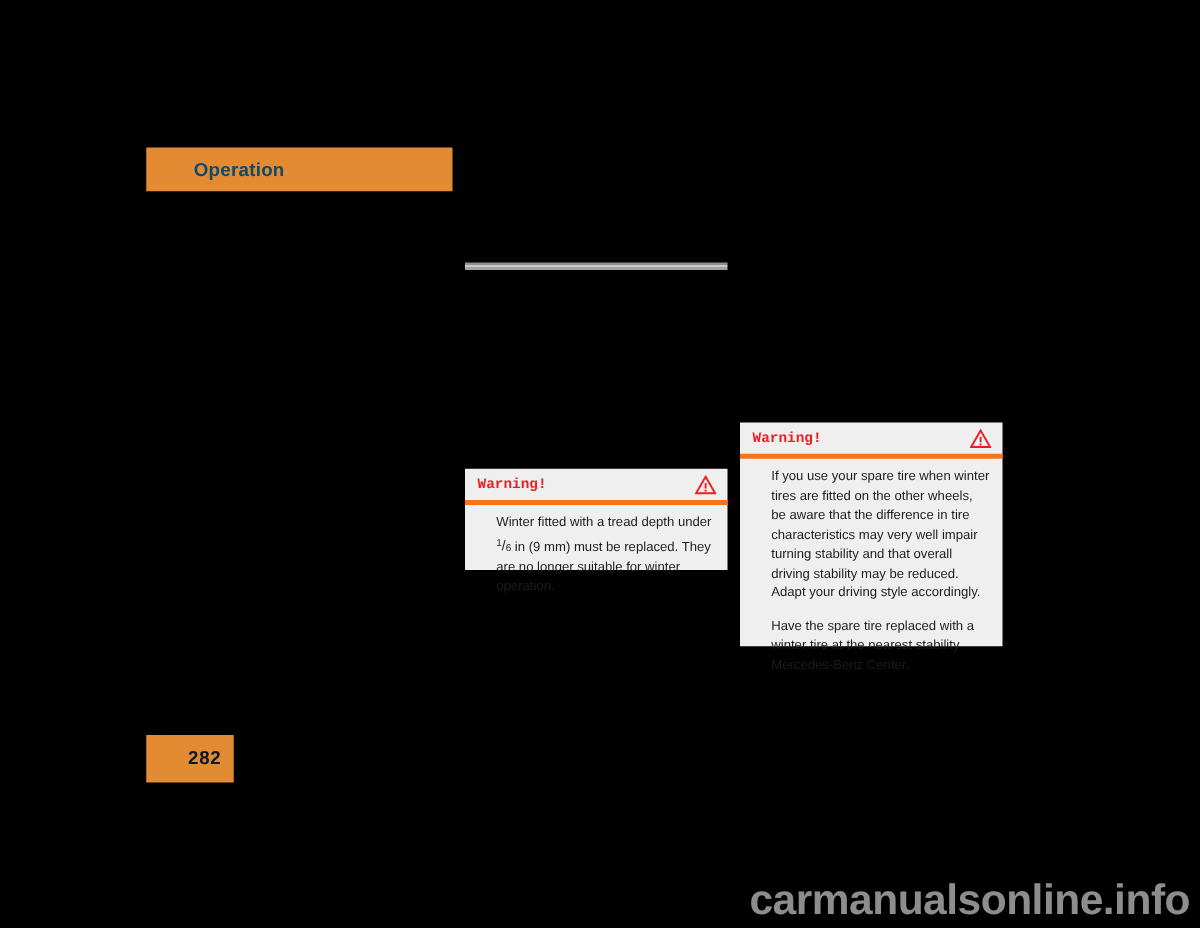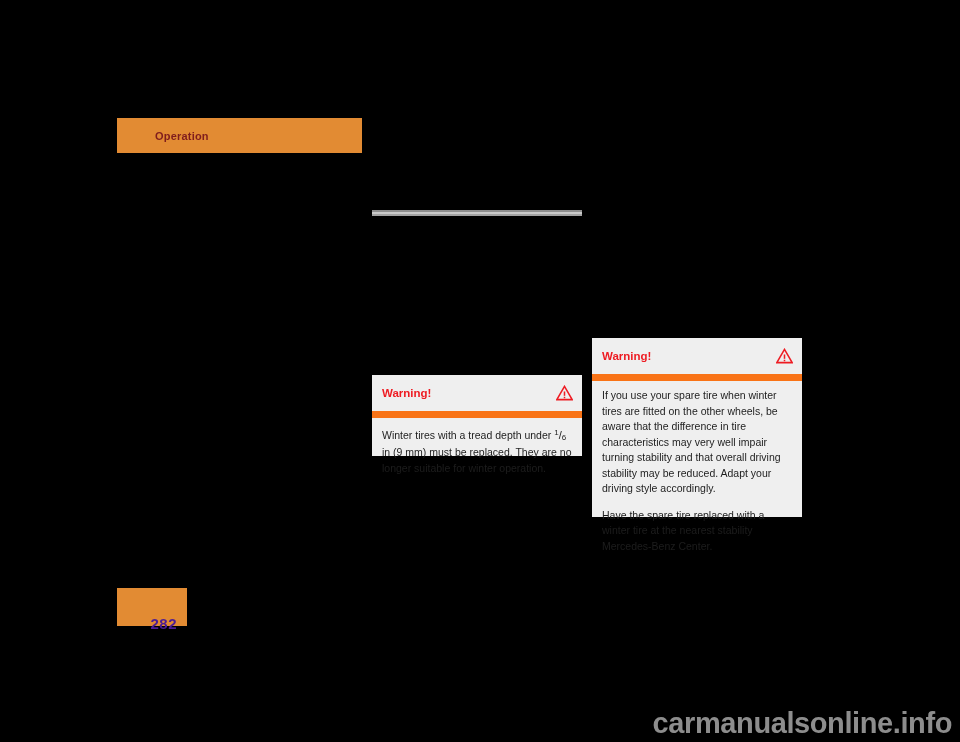--- a/index.html
+++ b/index.html
@@ -30,22 +30,22 @@
     width: 245px;
     height: 35px;
     background: #e28b33;
     box-sizing: border-box;
   }
   .section-header-label {
     position: absolute;
     left: 38px;
     top: 50%;
     transform: translateY(-50%);
-    color: #7f1d1d;
-    font-size: 11px;
+    color: #0c4a6e;
+    font-size: 15px;
     font-weight: bold;
     letter-spacing: 0.2px;
     white-space: nowrap;
   }
 
   
   .divider-rule {
     position: absolute;
     left: 372px;
     top: 210px;
@@ -74,23 +74,24 @@
   }
   .warning-box.box-2 {
     left: 592px;
     top: 338px;
     width: 210px;
     height: 179px;
   }
 
   .warning-header {
     position: relative;
-    height: 43px;
-    border-bottom: 7px solid #f97316;
+    height: 29px;
+    border-bottom: 4px solid #f97316;
     box-sizing: border-box;
+    font-family: Liberation Mono, monospace;
   }
   .warning-title {
     position: absolute;
     left: 10px;
     top: 50%;
     transform: translateY(-50%);
     color: #ee1c23;
     font-size: 11.5px;
     font-weight: bold;
     white-space: nowrap;
@@ -100,20 +101,21 @@
     right: 9px;
     top: 50%;
     transform: translateY(-50%);
     width: 17px;
     height: 16px;
     display: block;
   }
 
   .warning-body {
     padding: 7px 10px 8px 10px;
+    margin-left: 15px;
   }
   .warning-para {
     margin: 0;
     color: #1d1d1d;
     font-size: 10.5px;
     line-height: 15.5px;
   }
   .warning-para + .warning-para {
     margin-top: 11px;
   }
@@ -140,34 +142,33 @@
     top: 588px;
     width: 70px;
     height: 38px;
     background: #e28b33;
   }
   .page-badge-number {
     position: absolute;
     right: 10px;
     top: 50%;
     transform: translateY(-50%);
-    color: #4c1d95;
+    color: #0f172a;
     font-size: 15px;
     font-weight: bold;
     letter-spacing: 0.5px;
-    margin-top: 16px;
   }
 
   
   .watermark {
     position: absolute;
     right: 8px;
     bottom: 2px;
     color: #8d8d8d;
-    font-size: 29px;
+    font-size: 34px;
     font-weight: bold;
     letter-spacing: -0.4px;
     white-space: nowrap;
   }
 </style>
 </head>
 <body>
 
 <div class="page">
 
@@ -180,21 +181,21 @@
   <div class="warning-box box-1">
     <div class="warning-header">
       <span class="warning-title">Warning!</span>
       <svg class="warning-icon" viewBox="0 0 20 18">
         <path d="M10 1.2 L19 16.8 L1 16.8 Z" fill="none" stroke="#ee1c23" stroke-width="1.8" stroke-linejoin="miter"></path>
         <rect x="9.1" y="7.2" width="1.8" height="5.1" fill="#ee1c23"></rect>
         <rect x="9.1" y="13.4" width="1.8" height="1.8" fill="#ee1c23"></rect>
       </svg>
     </div>
     <div class="warning-body">
-      <p class="warning-para"><span>Winter tires with a tread depth under </span><span class="frac"><span class="num">1</span><span class="bar">/</span><span class="den">6</span></span><span> in (9 mm) must be replaced. They are no longer suitable for winter operation.</span></p>
+      <p class="warning-para"><span>Winter fitted with a tread depth under </span><span class="frac"><span class="num">1</span><span class="bar">/</span><span class="den">6</span></span><span> in (9 mm) must be replaced. They are no longer suitable for winter operation.</span></p>
     </div>
   </div>
 
   <div class="warning-box box-2">
     <div class="warning-header">
       <span class="warning-title">Warning!</span>
       <svg class="warning-icon" viewBox="0 0 20 18">
         <path d="M10 1.2 L19 16.8 L1 16.8 Z" fill="none" stroke="#ee1c23" stroke-width="1.8" stroke-linejoin="miter"></path>
         <rect x="9.1" y="7.2" width="1.8" height="5.1" fill="#ee1c23"></rect>
         <rect x="9.1" y="13.4" width="1.8" height="1.8" fill="#ee1c23"></rect>

